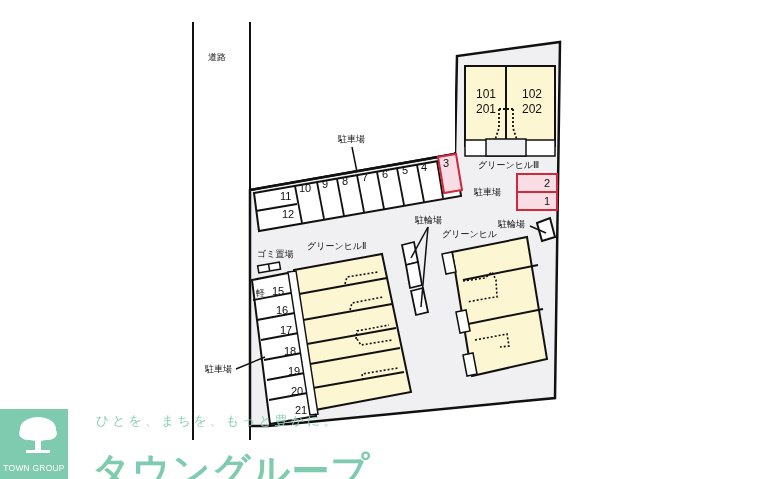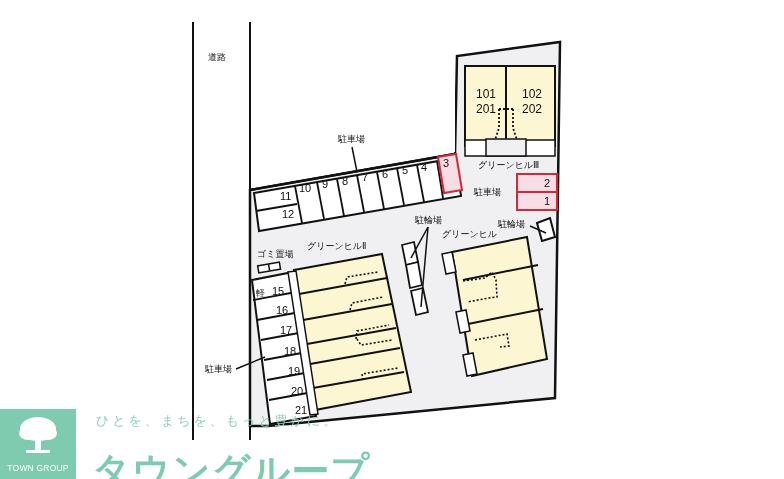--- a/index.html
+++ b/index.html
@@ -2,21 +2,21 @@
 <html><head>
 <meta charset="utf-8">
 <style>
   html, body { margin: 0; padding: 0; background: #ffffff; }
   body { width: 784px; height: 479px; position: relative; overflow: hidden;
          font-family: "DejaVu Sans", sans-serif; }
   #plan { position: absolute; left: 0; top: 0; width: 784px; height: 479px; }
   .lbl { font-family: "DejaVu Sans", sans-serif; font-size: 9px; fill: #111; }
   .num { font-family: "Liberation Sans", sans-serif; font-size: 11px; fill: #111; }
   .unit { font-family: "Liberation Sans", sans-serif; font-size: 12px; fill: #111; }
-  .logo-box { position: absolute; left: 0; top: 409px; width: 76px; height: 70px;
+  .logo-box { position: absolute; left: 0; top: 409px; width: 68px; height: 70px;
               background: #7ecbaf; }
   .logo-box .tree { position: absolute; left: 18px; top: 6px; width: 40px; height: 42px; }
   .logo-box .brand { position: absolute; left: 0; right: 0; bottom: 6px; text-align: center;
               color: #ffffff; font-family: "Liberation Sans", sans-serif; font-size: 8.5px;
               letter-spacing: 0.2px; }
   .tagline { position: absolute; left: 96px; top: 412px; color: #8ed0b8;
              font-family: Liberation Serif, serif; font-size: 13px; letter-spacing: 3px;
              white-space: nowrap; }
   .company { position: absolute; left: 92px; top: 430px; color: #7ecbaf;
              font-family: "DejaVu Sans", sans-serif; font-size: 38px; font-weight: bold;

